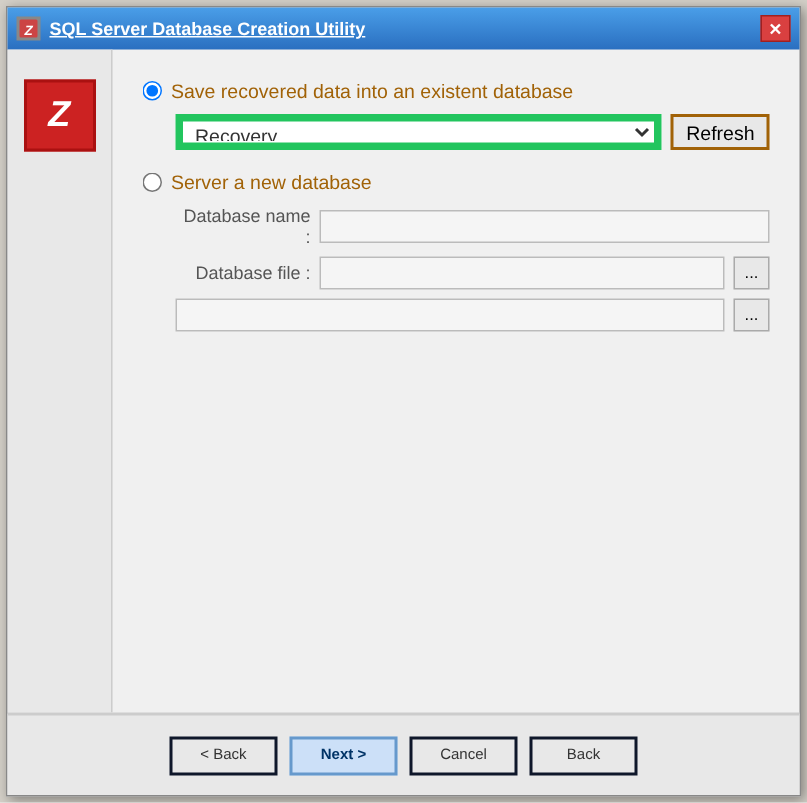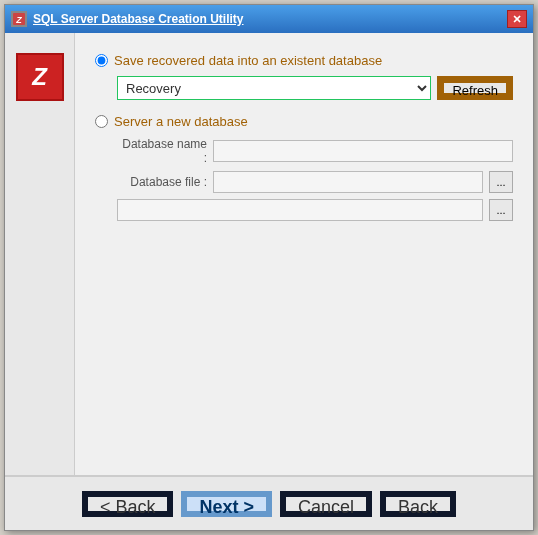--- a/index.html
+++ b/index.html
@@ -123,32 +123,32 @@
     }
     .dropdown-row {
       display: flex;
       align-items: center;
       gap: 6px;
       margin-left: 22px;
     }
     .dropdown-select {
       flex: 1;
       height: 24px;
-      border: 1px solid #22c55e;
+      border: 5px solid #22c55e;
       background: white;
       padding: 1px 4px;
       font-size: 13px;
       color: #333;
       appearance: auto;
     }
     .refresh-btn {
       height: 24px;
       padding: 0 8px;
       background: #e8e8e8;
-      border: 7px solid #a16207;
+      border: 2px solid #a16207;
       font-size: 13px;
       cursor: pointer;
       white-space: nowrap;
     }
     .form-group {
       display: flex;
       flex-direction: column;
       gap: 6px;
       margin-left: 22px;
     }
@@ -202,22 +202,22 @@
       align-items: center;
       justify-content: center;
       gap: 8px;
       flex-shrink: 0;
     }
     .bottom-btn {
       height: 26px;
       min-width: 72px;
       padding: 0 12px;
       background: #e8e8e8;
-      border: 6px solid #0f172a;
-      font-size: 18px;
+      border: 2px solid #0f172a;
+      font-size: 10px;
       cursor: pointer;
       color: #333;
       text-align: center;
     }
     .bottom-btn.primary {
       background: #cce0f8;
       border-color: #6699cc;
       font-weight: bold;
       color: #003366;
     }

